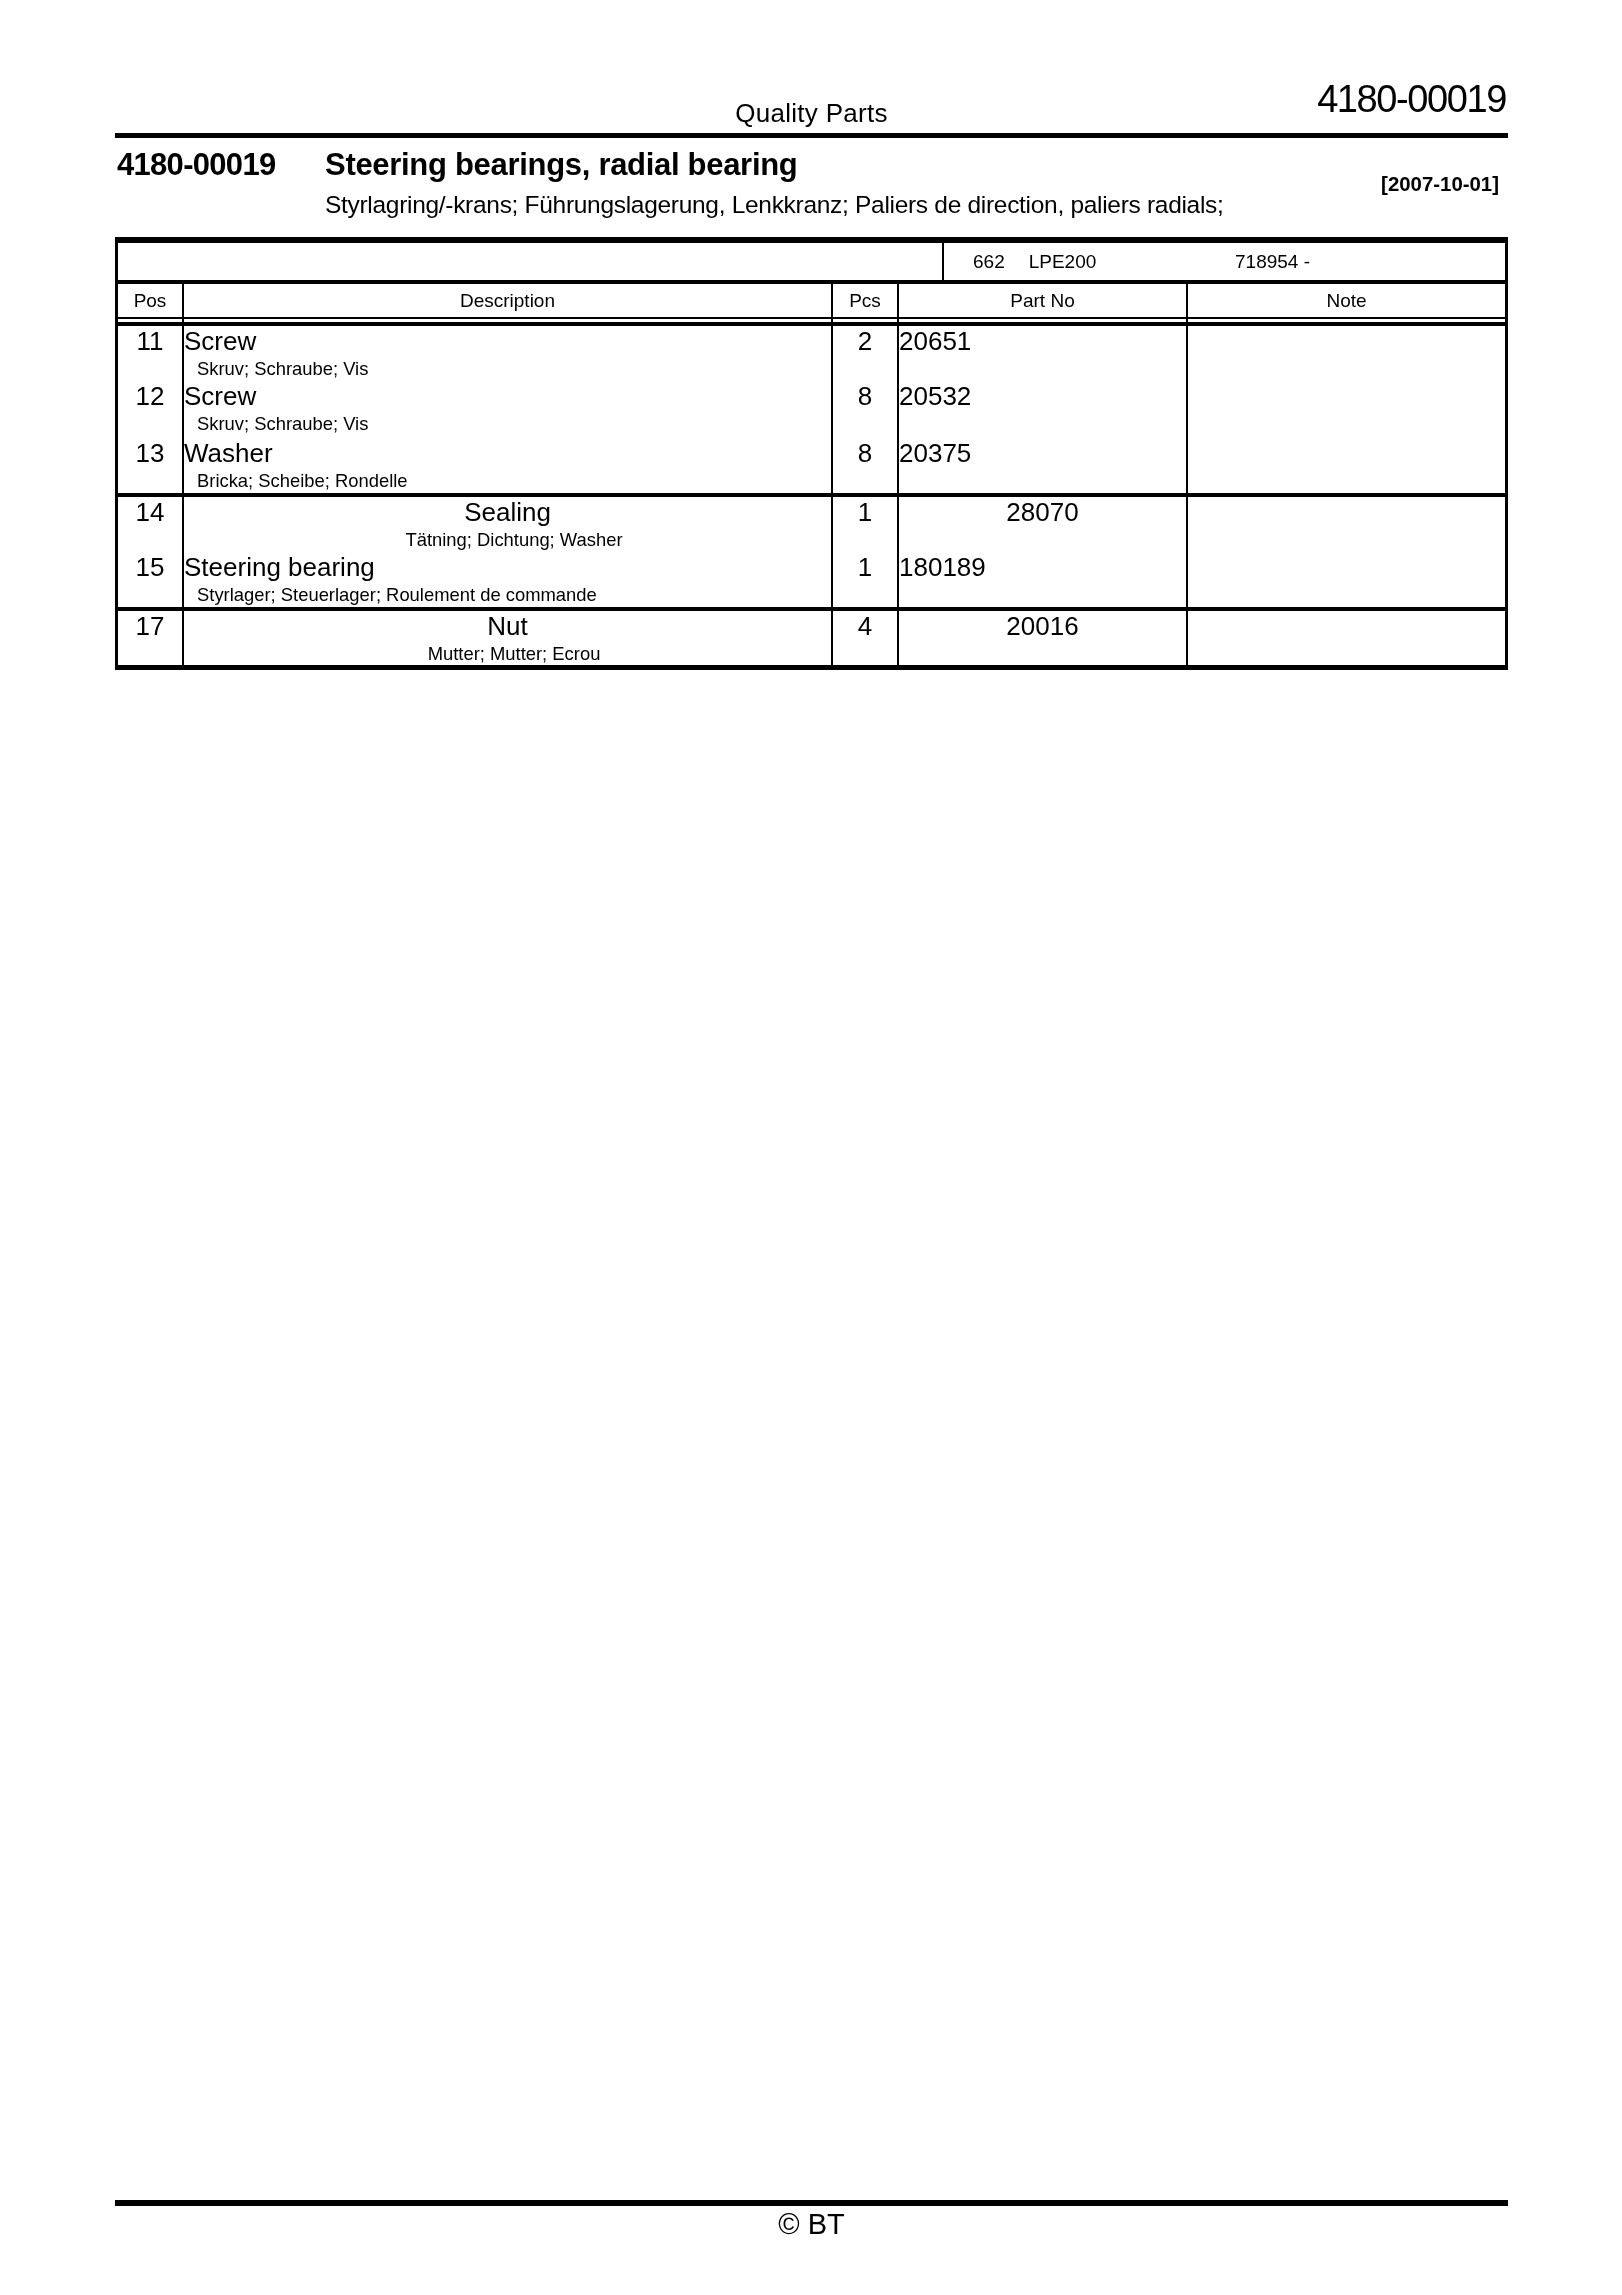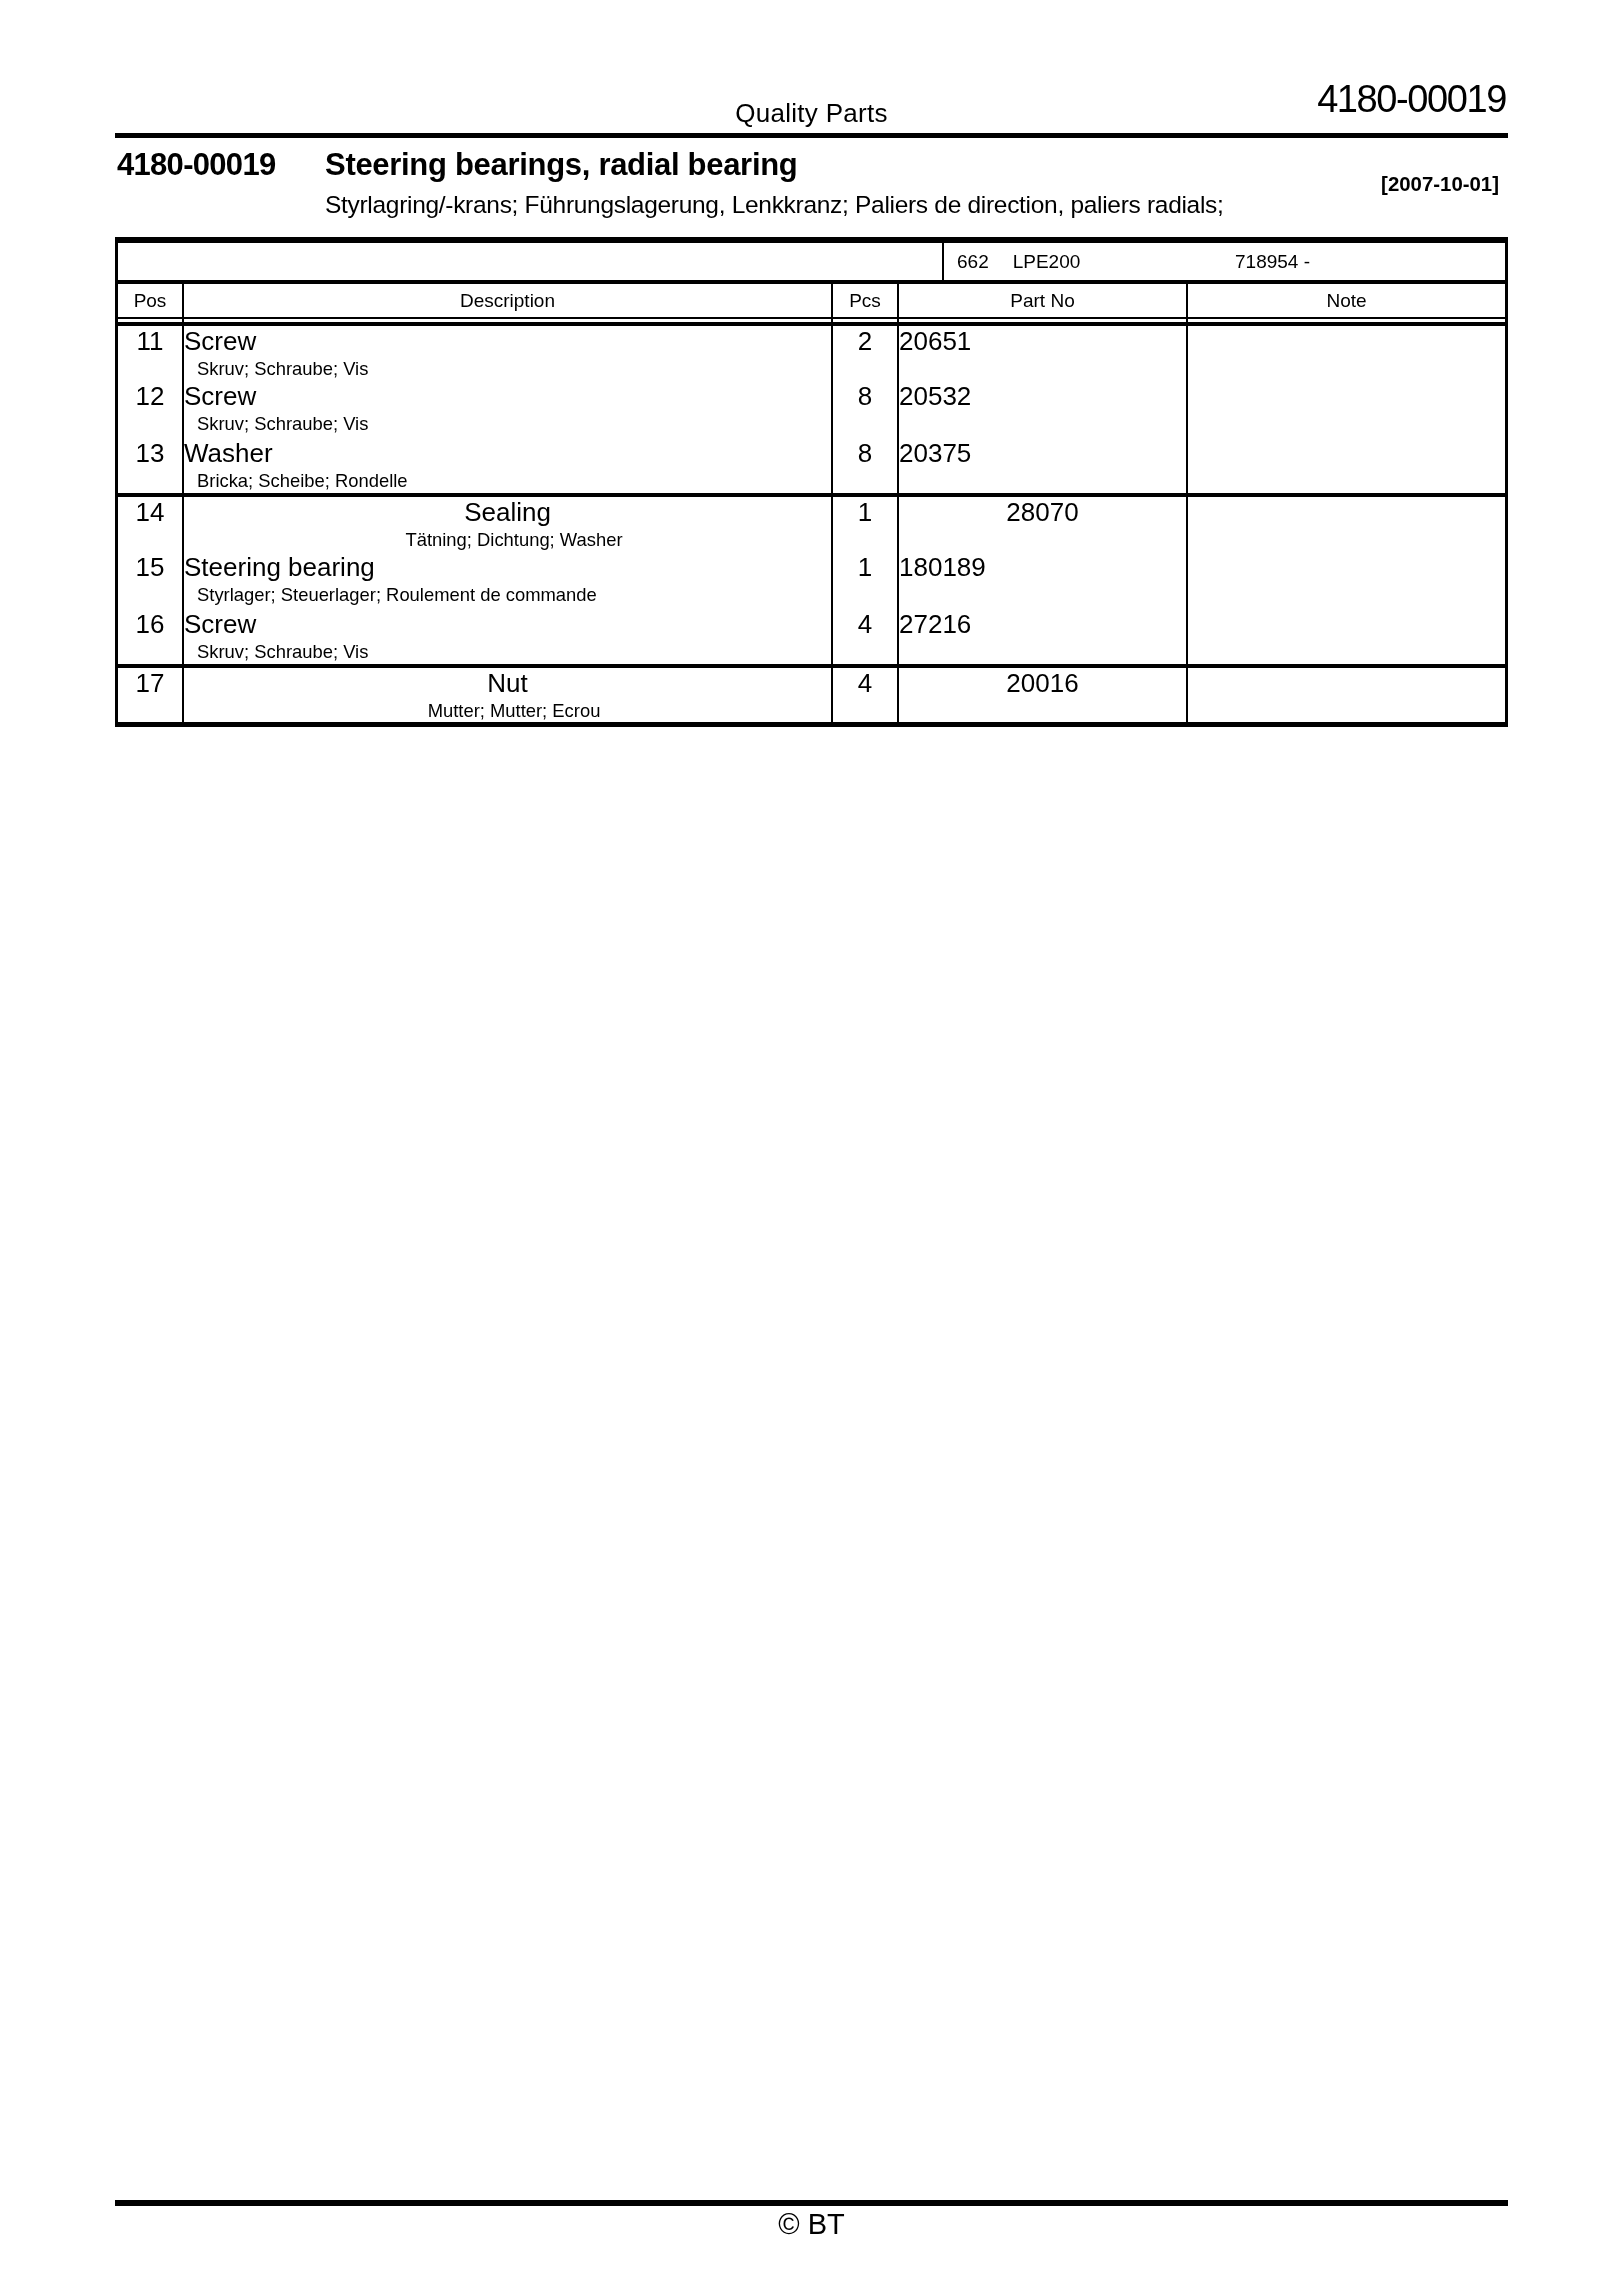--- a/index.html
+++ b/index.html
@@ -51,21 +51,21 @@
   .info-row{
     display:flex;height:37px;border-bottom:4.1px solid #000;align-items:center;
     font-size:19px;
   }
   .info-spacer{
     flex:0 0 824px;height:100%;border-right:2.7px solid #000;
   }
   .info-content{
     position:relative;flex:1;height:100%;display:flex;align-items:center;
   }
-  .info-code{margin-left:13px;}
+  .info-code{margin-left:29px;}
   .info-model{margin-left:24px;}
   .info-serial{position:absolute;left:291px;top:50%;transform:translateY(-50%);}
   table.parts{
     width:100%;border-collapse:collapse;table-layout:fixed;
   }
   table.parts th,table.parts td{
     padding:0;vertical-align:top;font-weight:normal;
   }
   
   .bl3{border-left:2px solid #000;}
@@ -194,30 +194,20 @@
       <tr class="item">
         <td class="pos">15</td>
         <td class="desc bl3">
           <div class="desc-main">Steering bearing</div>
           <div class="desc-alt">Styrlager; Steuerlager; Roulement de commande</div>
         </td>
         <td class="pcs bl4">1</td>
         <td class="pno bl4">180189</td>
         <td class="note bl4"></td>
       </tr>
-      <tr class="item">
-        <td class="pos">16</td>
-        <td class="desc bl3">
-          <div class="desc-main">Screw</div>
-          <div class="desc-alt">Skruv; Schraube; Vis</div>
-        </td>
-        <td class="pcs bl4">4</td>
-        <td class="pno bl4">27216</td>
-        <td class="note bl4"></td>
-      </tr>
 
       <tr class="item last gsep">
         <td class="pos">17</td>
         <td class="desc bl3">
           <div class="desc-main">Nut</div>
           <div class="desc-alt">Mutter; Mutter; Ecrou</div>
         </td>
         <td class="pcs bl4">4</td>
         <td class="pno bl4">20016</td>
         <td class="note bl4"></td>

